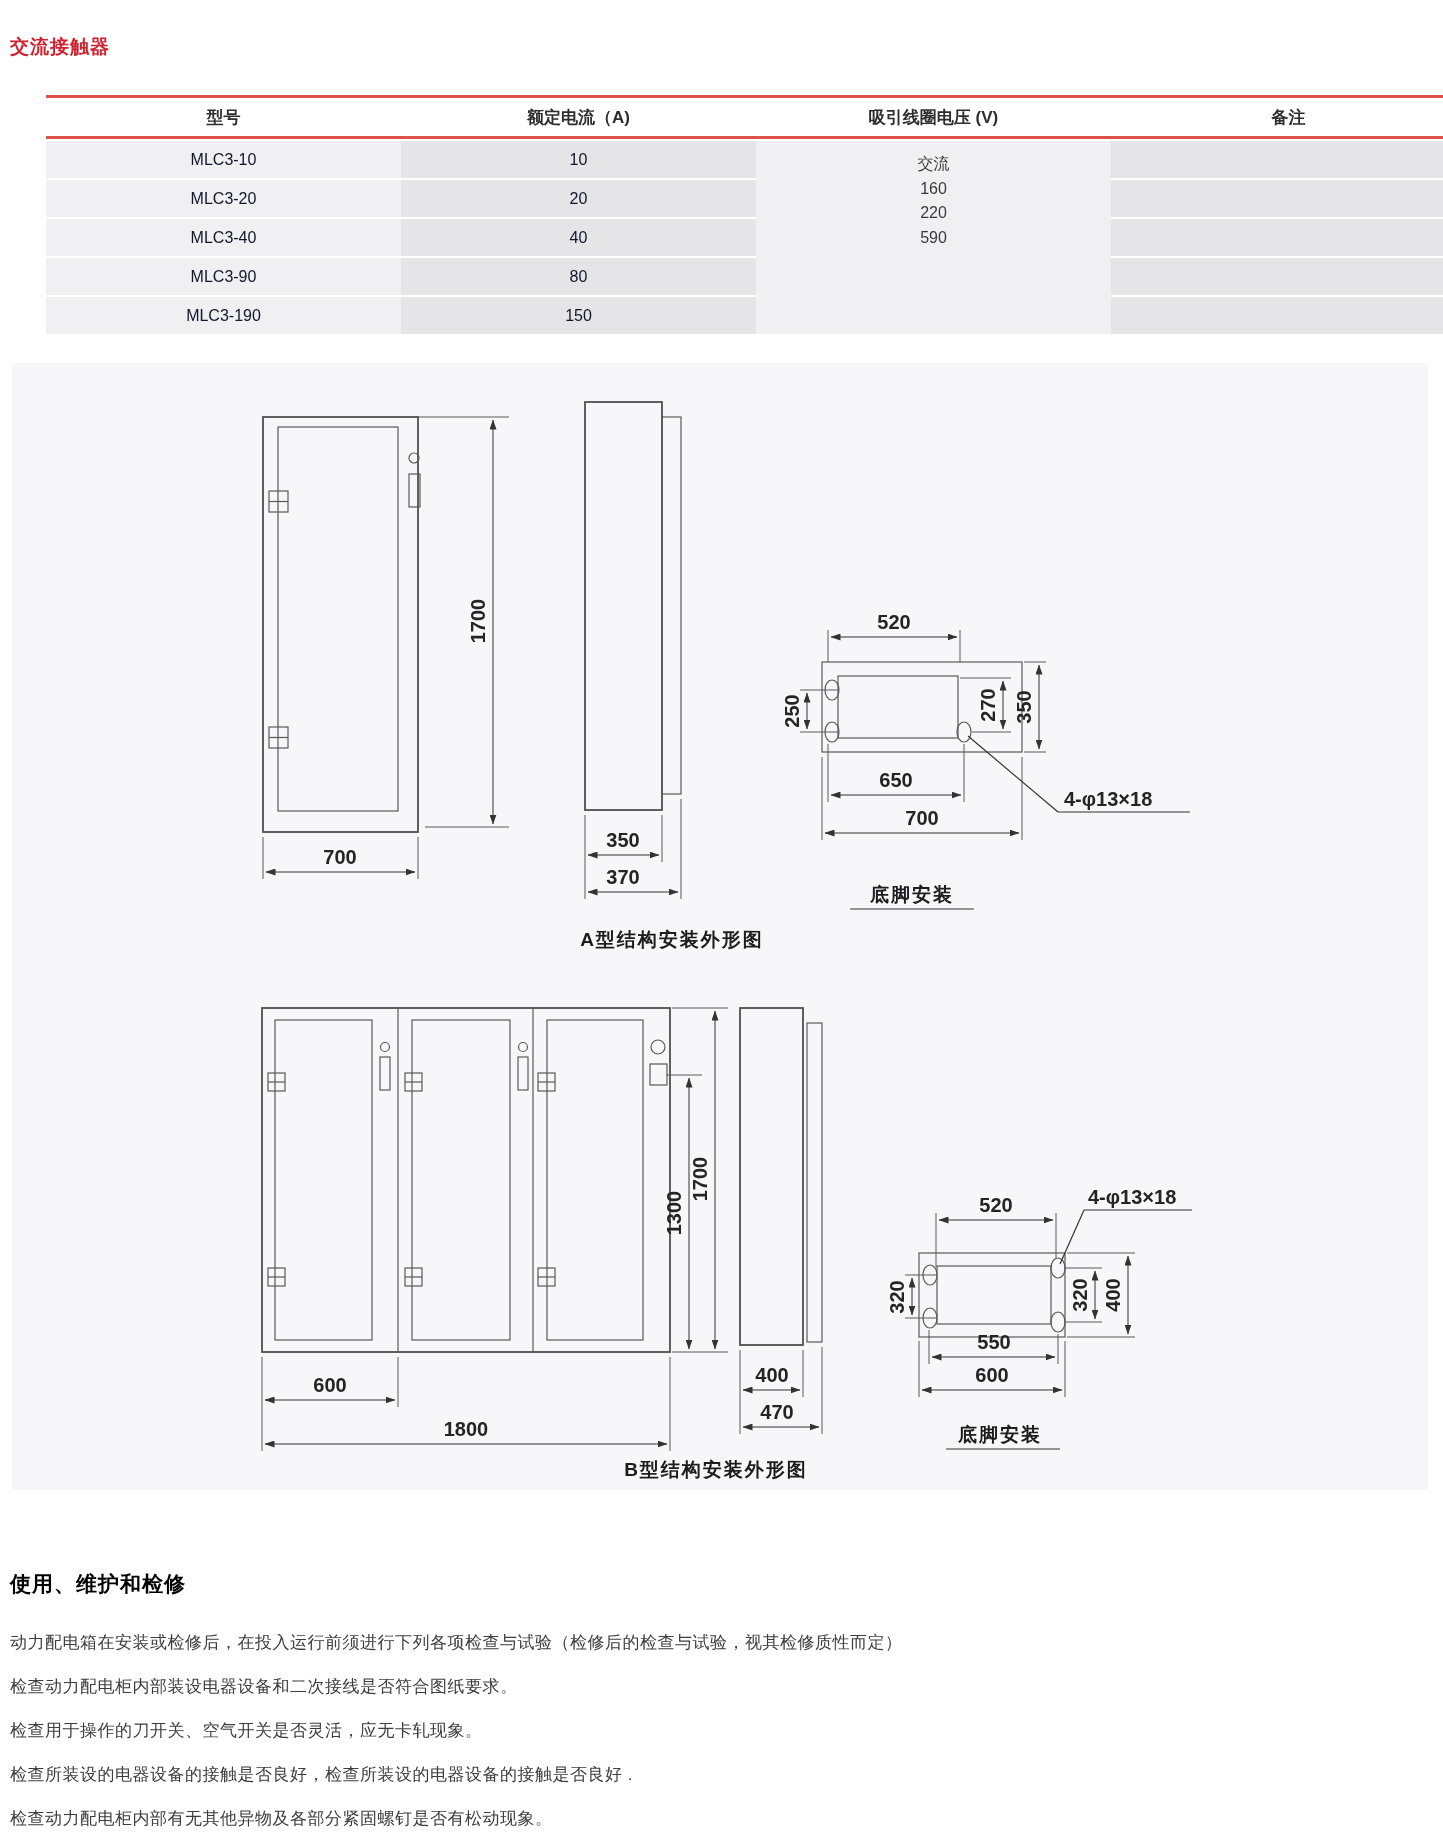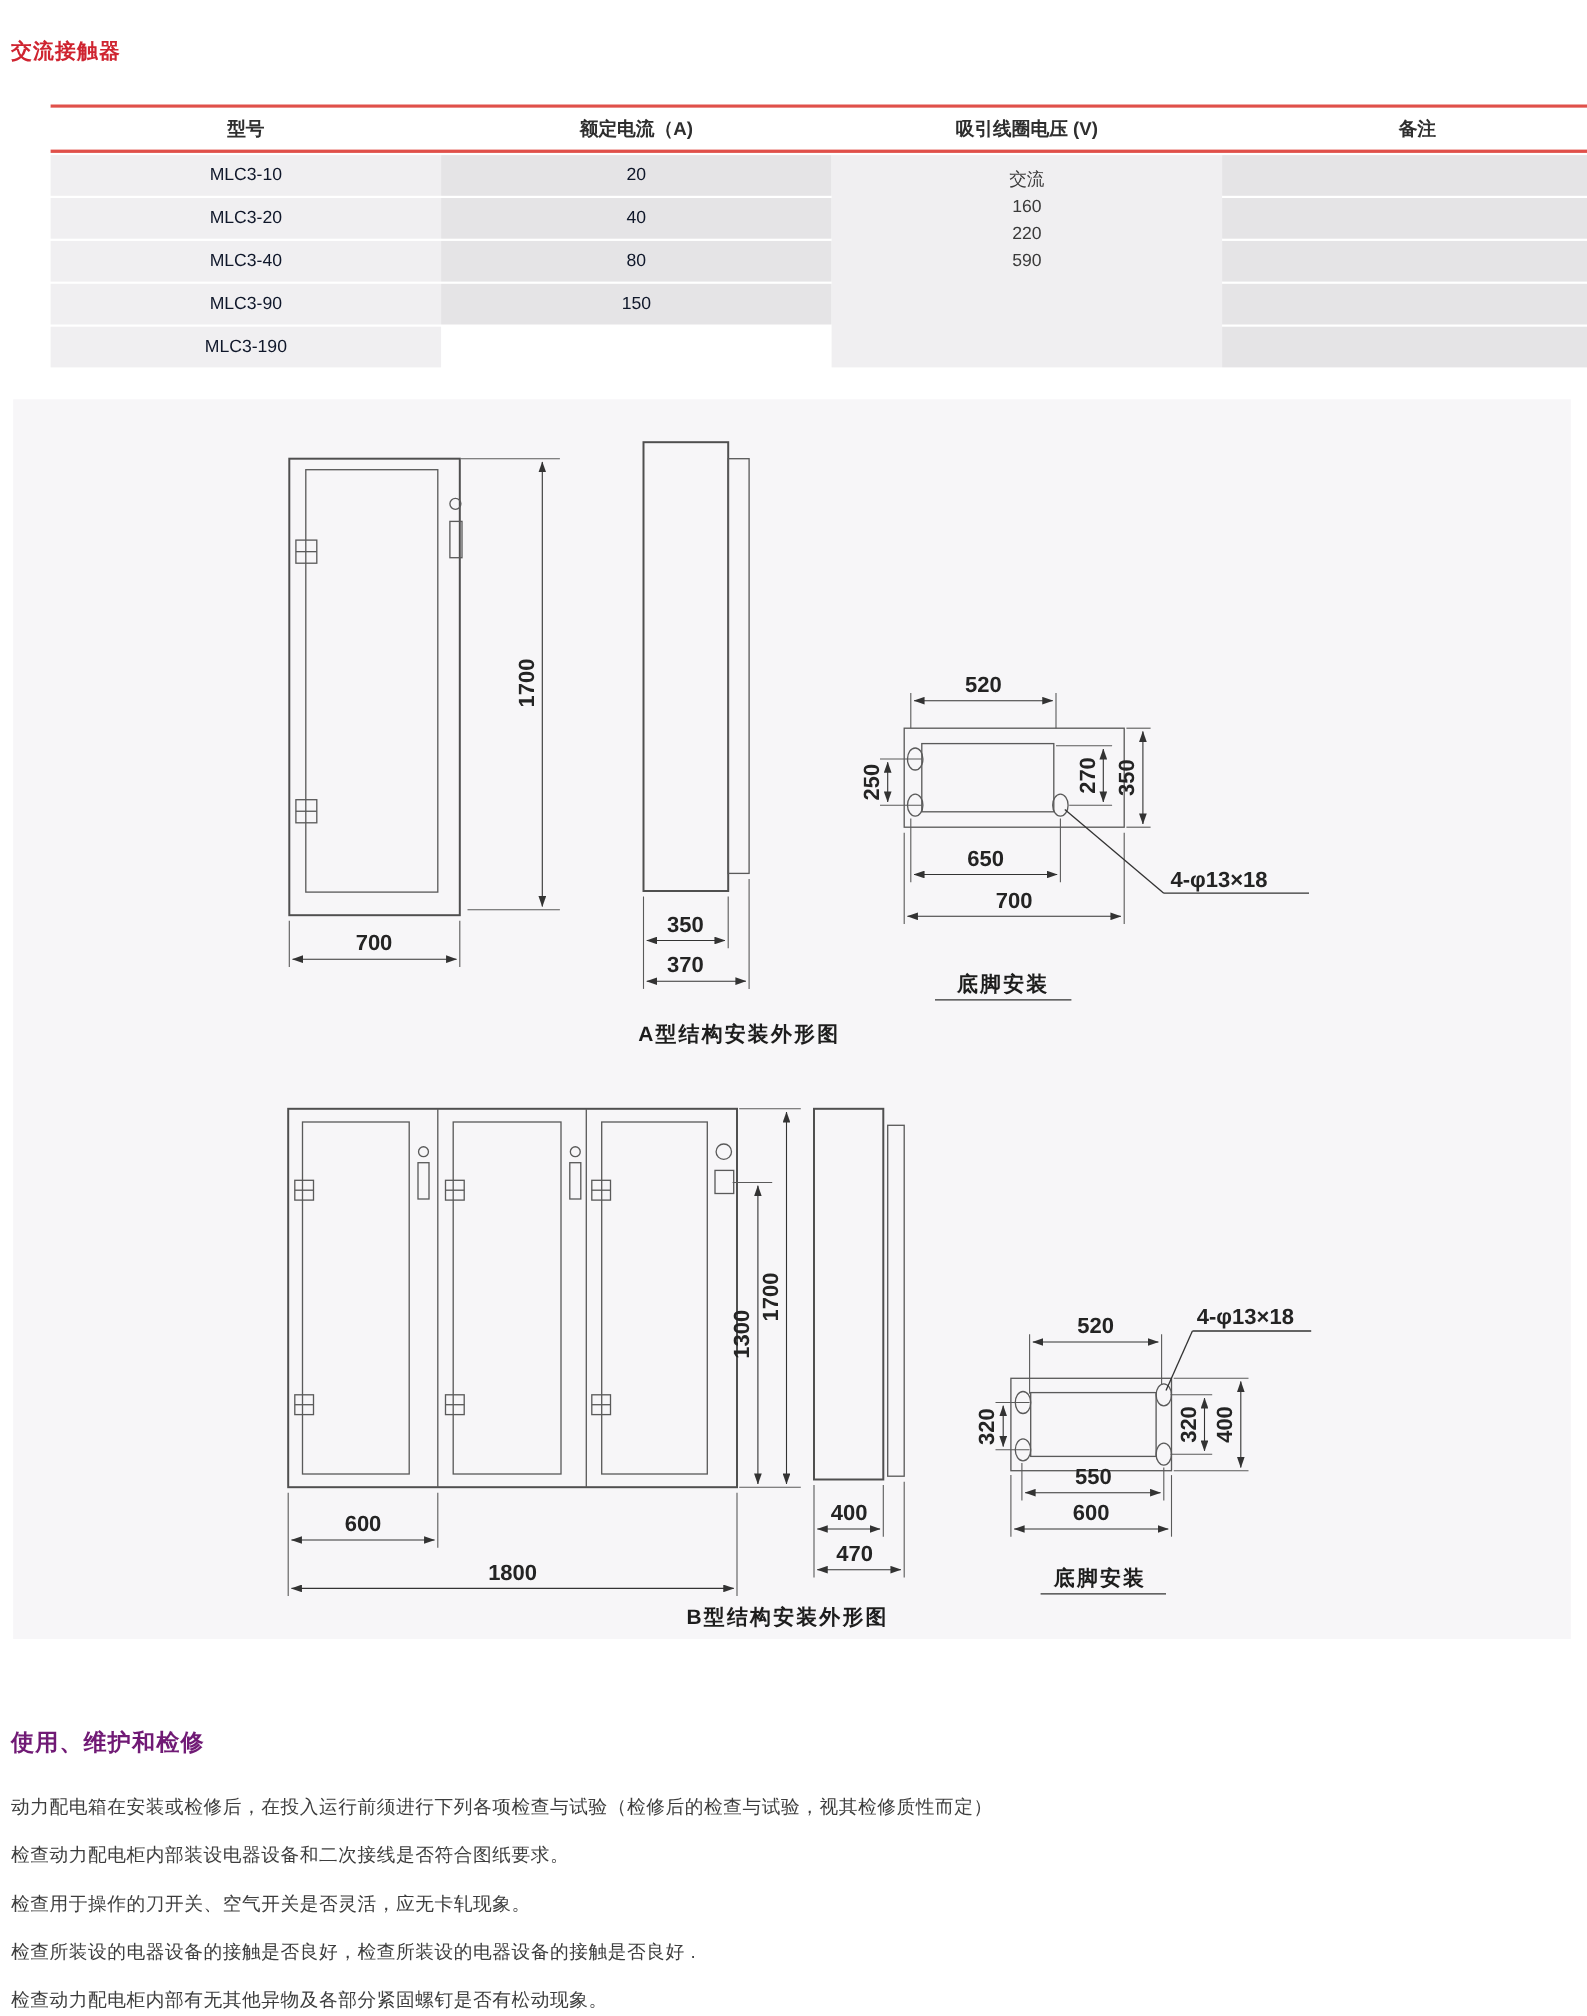--- a/index.html
+++ b/index.html
@@ -30,21 +30,21 @@
   .thin { fill:none; stroke:#5a5a5a; stroke-width:1.2px; }
   .ext  { stroke:#5a5a5a; stroke-width:1px; fill:none; }
   .dim  { stroke:#333333; stroke-width:1px; fill:none; }
   .ldr  { stroke:#333333; stroke-width:1.2px; fill:none; }
   .dnum { font-family:"Liberation Sans",sans-serif; font-size:20px; font-weight:bold; fill:#242424; text-anchor:middle; }
   .dlab { font-family:"Liberation Sans",sans-serif; font-size:20px; font-weight:bold; fill:#242424; }
   .dcap { font-family:"Liberation Sans",sans-serif; font-size:19px; font-weight:bold; fill:#1d1d1d; text-anchor:middle; letter-spacing:2px; }
 
   
   .maint { position:absolute; left:10px; top:1570px; width:1400px; }
-  .maint h2 { font-size:21px; font-weight:bold; color:#701a75; margin:0 0 36px 0; letter-spacing:1px; }
+  .maint h2 { font-size:21px; font-weight:bold; color:#000000; margin:0 0 36px 0; letter-spacing:1px; }
   .maint p  { font-size:17px; color:#3d3d3d; margin:0 0 27px 0; line-height:17px; letter-spacing:0.5px; }
 </style>
 </head>
 <body>
 
 <div class="page">
 
   <div class="page-title">交流接触器</div>
 
   <div class="spec-table">
@@ -58,20 +58,21 @@
     <div class="red-line"></div>
     <div class="tbody">
       <div class="tcol">
         <div class="tcell">MLC3-10</div>
         <div class="tcell">MLC3-20</div>
         <div class="tcell">MLC3-40</div>
         <div class="tcell">MLC3-90</div>
         <div class="tcell">MLC3-190</div>
       </div>
       <div class="tcol">
+        <div class="tcell dark">10</div>
         <div class="tcell dark">20</div>
         <div class="tcell dark">40</div>
         <div class="tcell dark">80</div>
         <div class="tcell dark">150</div>
       </div>
       <div class="vcell">
         <span>交流</span>
         <span>160</span>
         <span>220</span>
         <span>590</span>

